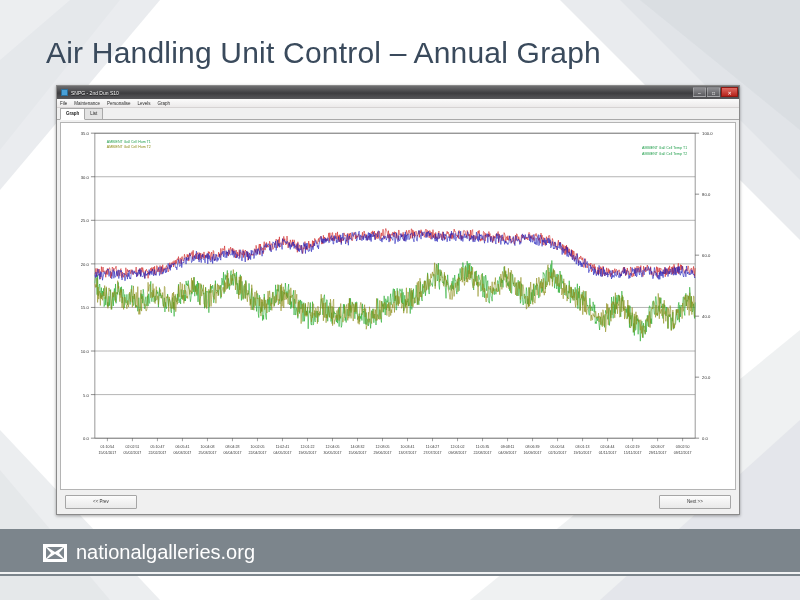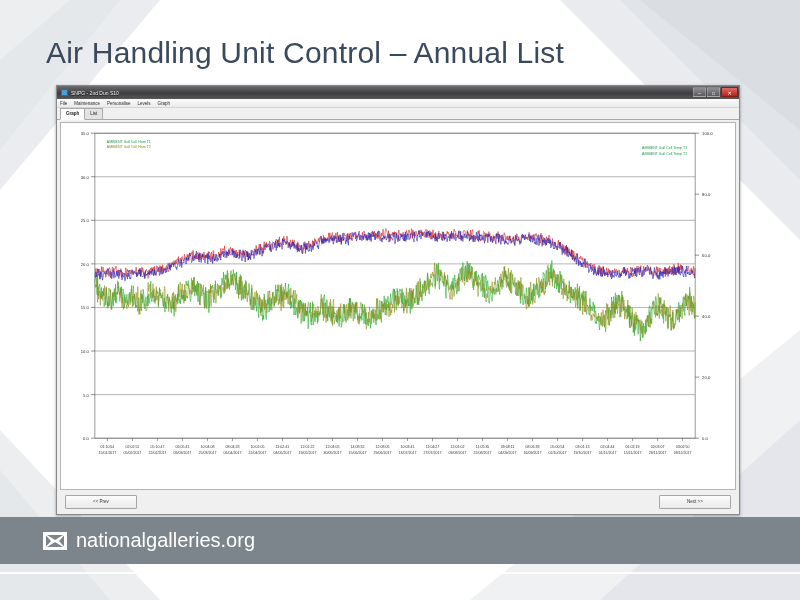--- a/index.html
+++ b/index.html
@@ -92,21 +92,21 @@
   .navbtn {
     font-size:4.5px; color:#303030;
     background:linear-gradient(#fcfcfc,#e9e9e9);
     border:1px solid #a6a6a6; border-radius:1px;
     width:72px; height:14px; line-height:12px; text-align:center;
     cursor:pointer;
   }
 
   
   #footer {
-    position:absolute; left:0; bottom:36px; width:800px; height:47px;
+    position:absolute; left:0; bottom:24px; width:800px; height:47px;
     background:#7c858c; z-index:3;
     display:flex; align-items:center;
   }
   #brand { display:flex; align-items:center; margin-left:42px; }
   #brand-mark { width:26px; height:20px; flex:0 0 26px; }
   #brand-text {
     color:#ffffff; font-size:20px; margin-left:8px; white-space:nowrap;
   }
   #gallery-name {
     color:#ffffff; font-size:15px; margin-left:72px;
@@ -129,21 +129,21 @@
     <polygon points="420,0 800,0 800,180 620,0" fill="#dfe2e6" opacity=".8"></polygon>
     <polygon points="640,0 800,0 800,130" fill="#d7dbe0" opacity=".7"></polygon>
     <polygon points="0,430 160,600 0,600" fill="#eceef0"></polygon>
     <polygon points="0,470 110,600 0,600" fill="#e3e6e9" opacity=".8"></polygon>
     <polygon points="470,600 800,330 800,600" fill="#eceef0" opacity=".85"></polygon>
     <polygon points="600,600 800,420 800,600" fill="#e1e4e8" opacity=".8"></polygon>
     <polygon points="0,180 380,600 0,600" fill="#ffffff" opacity="0"></polygon>
   </svg>
 </div>
 
-<div id="slide-title">Air Handling Unit Control – Annual List</div>
+<div id="slide-title">Air Handling Unit Control – Annual Graph</div>
 
 <div id="app-window">
 
   <div id="titlebar">
     <div id="titlebar-icon"></div>
     <div id="titlebar-text">SNPG - 2nd Dun S10</div>
     <div id="window-controls">
       <div class="wbtn">–</div>
       <div class="wbtn">□</div>
       <div class="wbtn close">✕</div>

